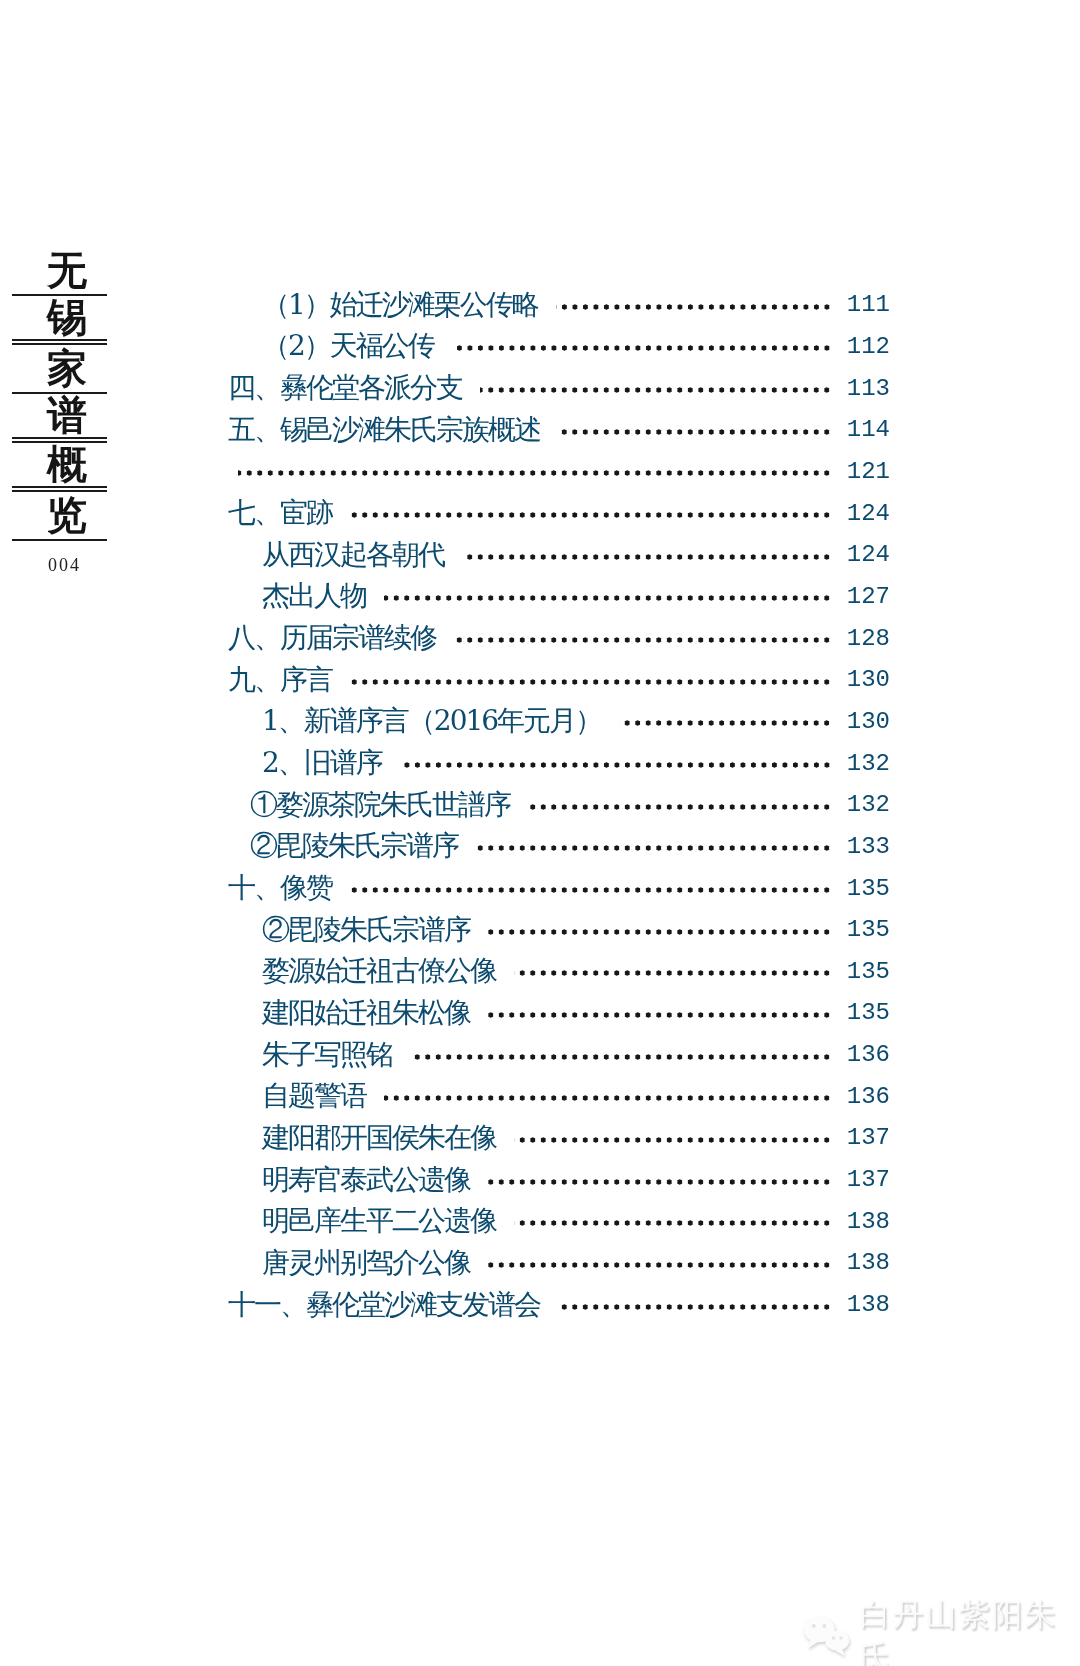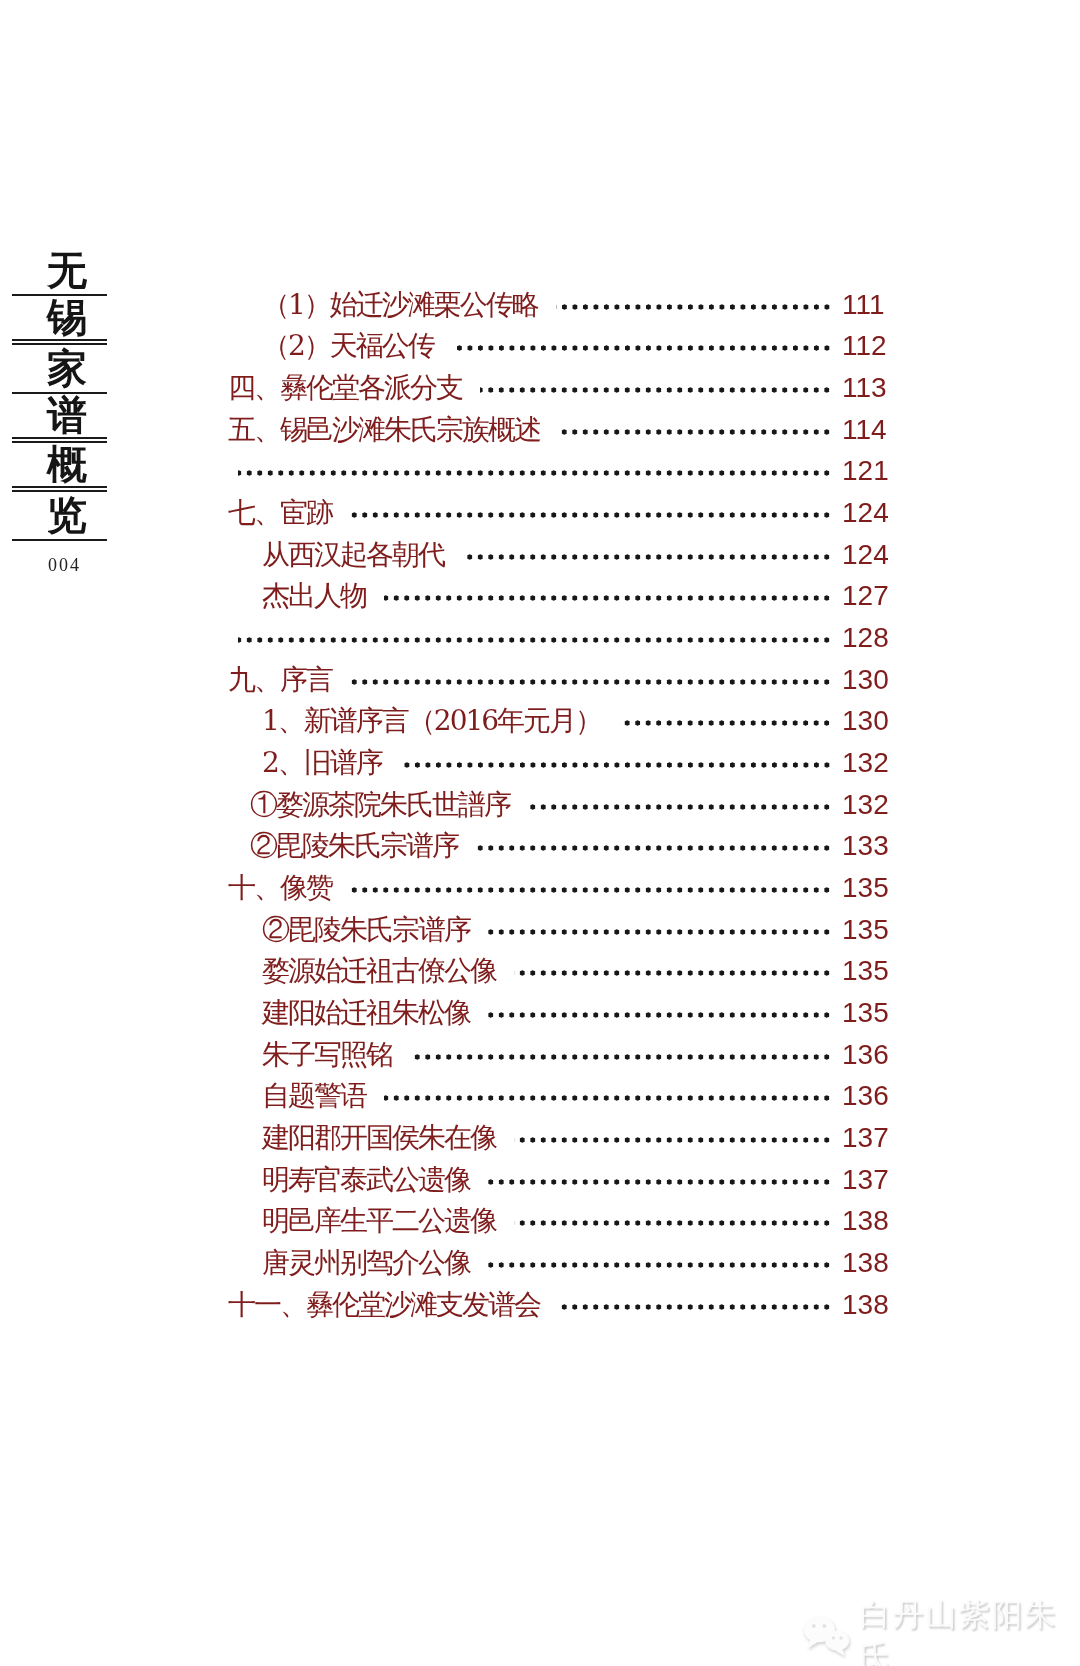--- a/index.html
+++ b/index.html
@@ -35,44 +35,44 @@
 
   
   .toc {
     position:absolute;
     left:228px; top:284px; width:662px;
   }
   .toc-row {
     display:flex; align-items:center;
     height:41.66px;
     font-size:28px; letter-spacing:-2px;
-    color:#7f1d1d;
+    color:#0c4a6e;
     white-space:nowrap;
     gap:8px;
   }
   .toc-row.indent-1 { padding-left:34px; }
   .toc-row.indent-2 { padding-left:22px; }
   .toc-label { flex:0 0 auto; }
   .toc-leader {
     flex:1 1 auto;
     height:6px; min-width:14px;
     margin:0 2px 0 10px;
     align-self:center;
     position:relative; top:2px;
     background-image:radial-gradient(circle, #161616 2.4px, rgba(0,0,0,0) 2.8px);
     background-size:10.5px 6px;
     background-repeat:repeat-x;
     background-position:right center;
   }
   .toc-page {
     flex:0 0 auto;
     width:48px;
-    text-align:left;
-    font-size:28px; letter-spacing:0;
-    font-family:Liberation Sans, sans-serif;
+    text-align:right;
+    font-size:24px; letter-spacing:0;
+    font-family:Liberation Mono, monospace;
   }
 
   
   .watermark {
     position:absolute;
     left:800px; top:1594px;
     display:flex; align-items:center; gap:8px;
   }
   .wm-icon { filter:drop-shadow(1.5px 2px 1.5px #d2d2d2); }
   .wm-text {
@@ -141,20 +141,21 @@
       <span class="toc-label">从西汉起各朝代</span>
       <span class="toc-leader"></span>
       <span class="toc-page">124</span>
     </div>
     <div class="toc-row indent-1">
       <span class="toc-label">杰出人物</span>
       <span class="toc-leader"></span>
       <span class="toc-page">127</span>
     </div>
     <div class="toc-row indent-0">
+      <span class="toc-label">八、历届宗谱续修</span>
       <span class="toc-leader"></span>
       <span class="toc-page">128</span>
     </div>
     <div class="toc-row indent-0">
       <span class="toc-label">九、序言</span>
       <span class="toc-leader"></span>
       <span class="toc-page">130</span>
     </div>
     <div class="toc-row indent-1">
       <span class="toc-label">1、新谱序言（2016年元月）</span>

